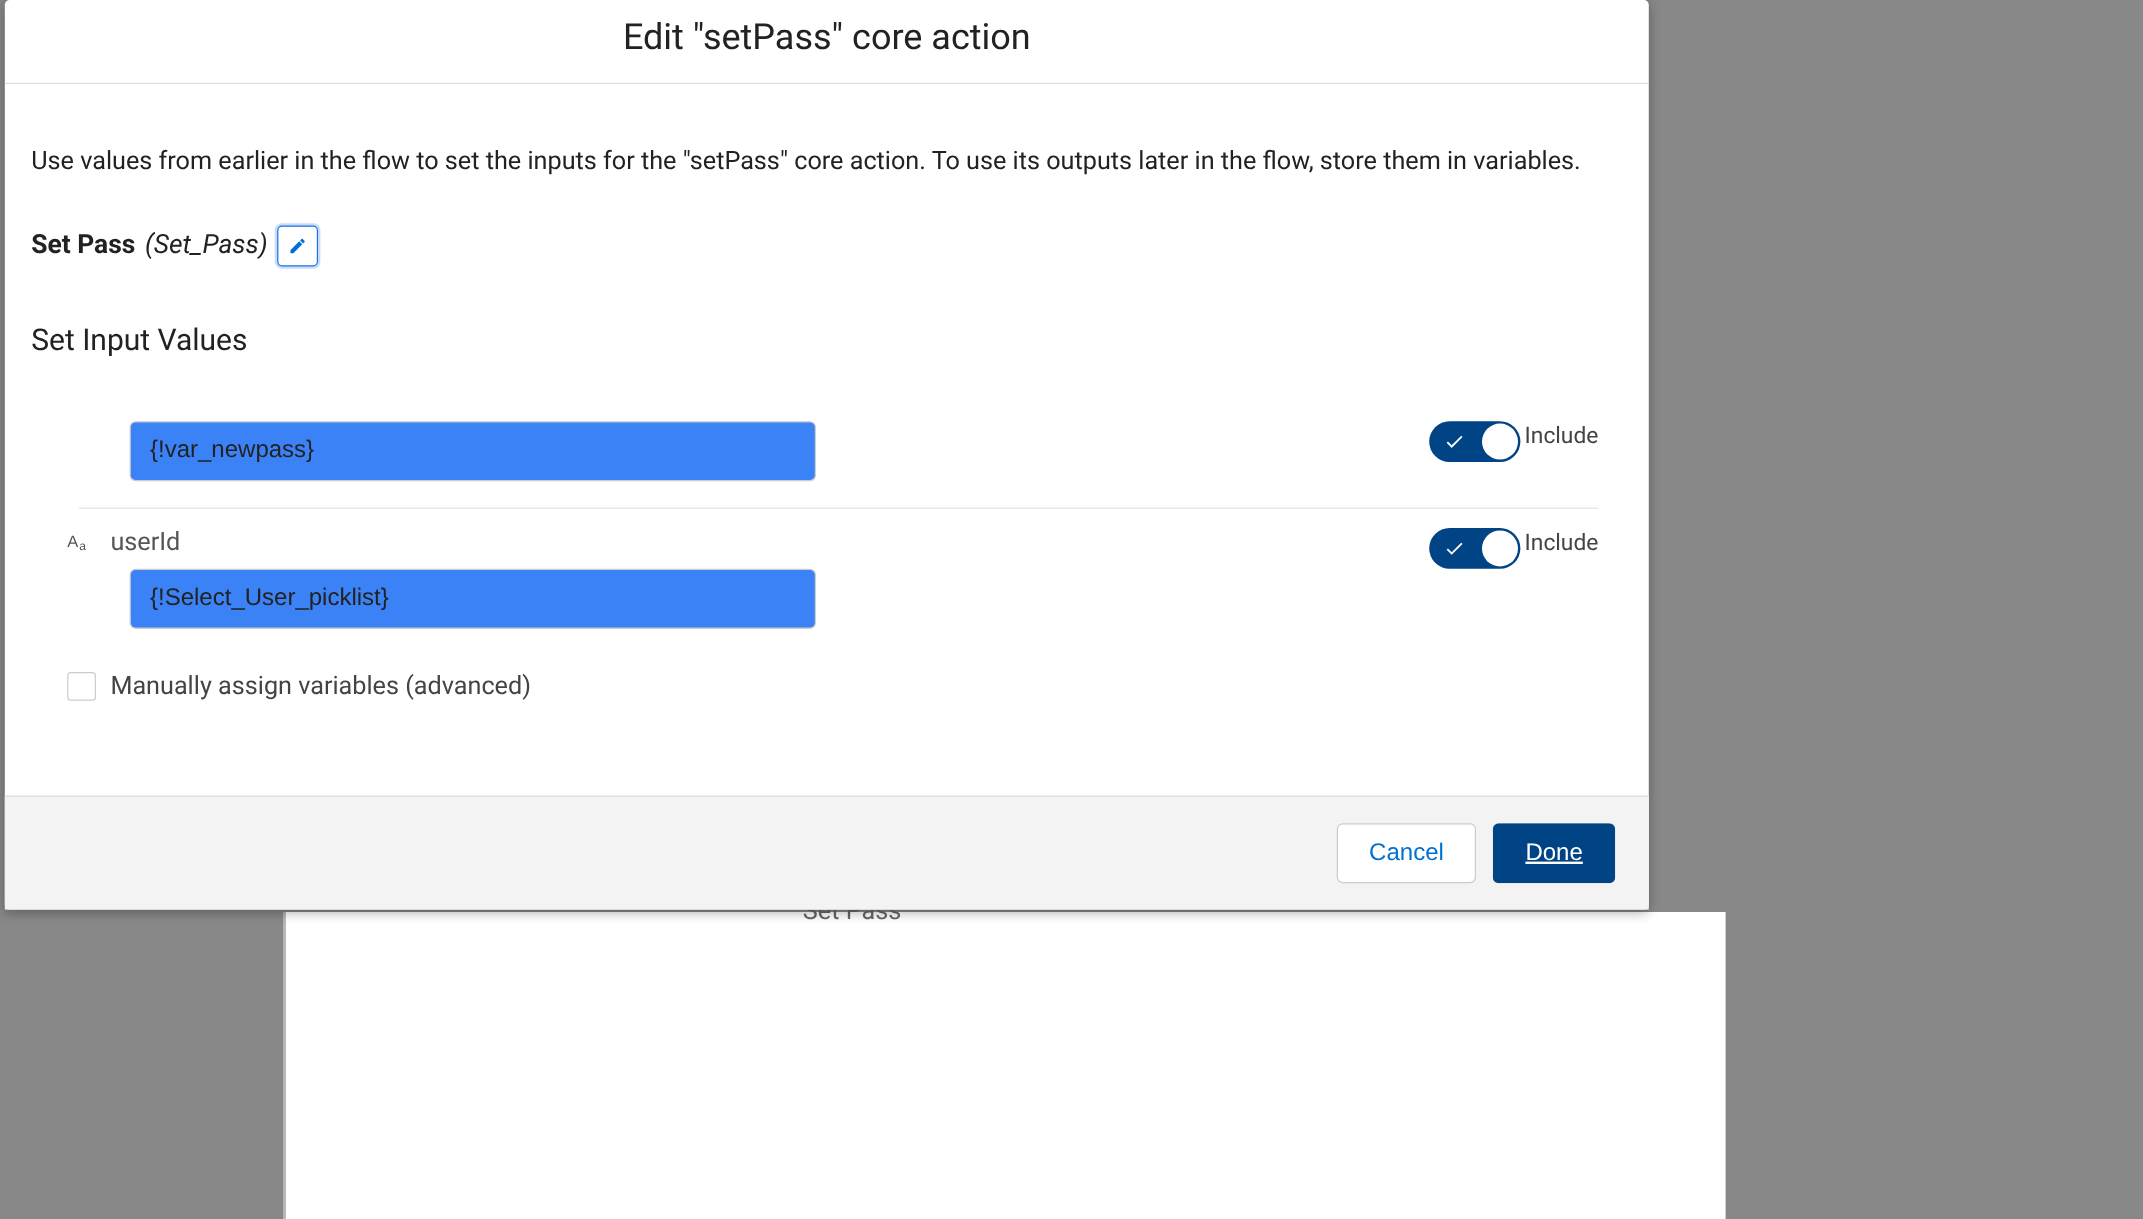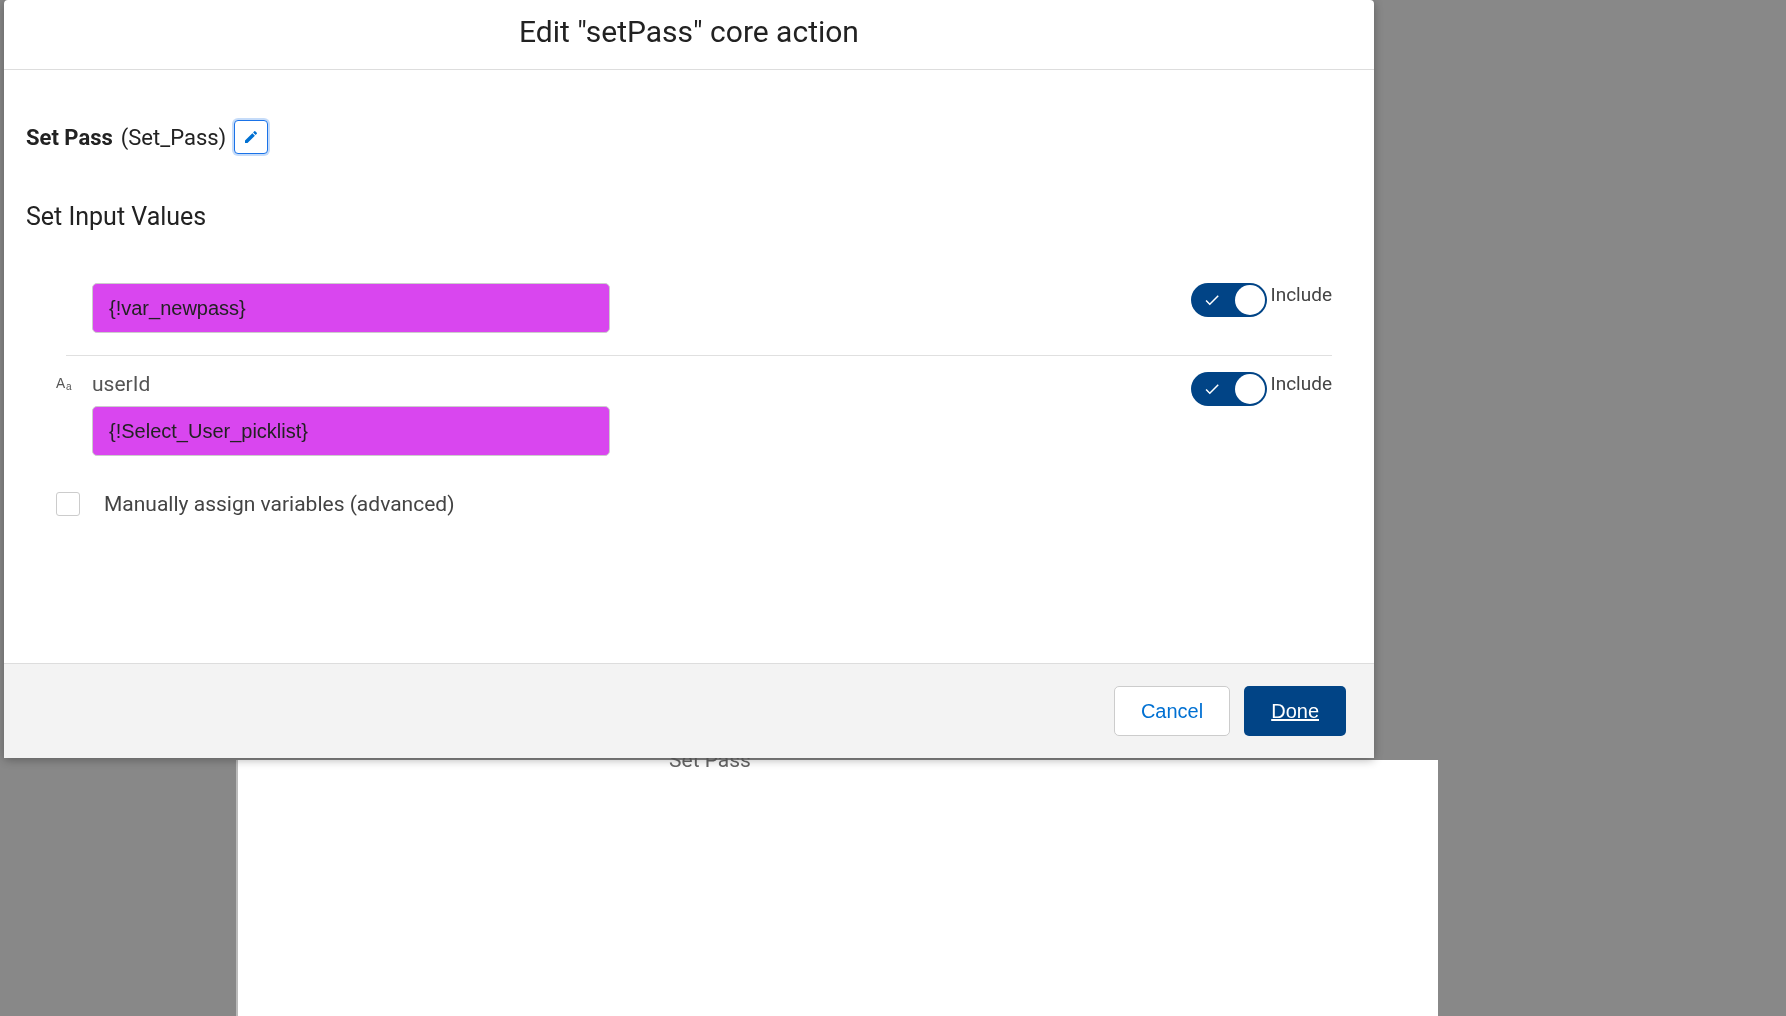--- a/index.html
+++ b/index.html
@@ -56,20 +56,21 @@
     }
     .name-bold {
       font-size: 22px;
       font-weight: 700;
       color: #222;
     }
     .name-api {
       font-size: 22px;
       font-weight: 400;
       color: #222;
+      font-style: italic;
     }
     .edit-icon-btn {
       width: 34px;
       height: 34px;
       border: 1px solid #1a73e8;
       border-radius: 4px;
       background: #fff;
       display: flex;
       align-items: center;
       justify-content: center;
@@ -109,29 +110,29 @@
     }
     .type-icon {
       width: 22px;
       height: 22px;
       display: flex;
       align-items: center;
       justify-content: center;
       color: #555;
     }
     .input-field {
-      width: 518px;
+      width: 572px;
       height: 50px;
       border: 1px solid #ccc;
       border-radius: 5px;
       padding: 0 16px;
       font-size: 20px;
       color: #222;
-      background: #d946ef;
-      margin-left: 36px;
+      background: #3b82f6;
+      margin-left: 52px;
     }
     .toggle-wrap {
       margin-left: auto;
       display: flex;
       flex-direction: row;
       align-items: flex-start;
       gap: 4px;
     }
     .toggle {
       width: 76px;
@@ -168,21 +169,21 @@
       color: #444;
     }
     .divider {
       height: 1px;
       background: #e0e0e0;
       margin: 4px 20px 4px 40px;
     }
     .checkbox-row {
       display: flex;
       align-items: center;
-      gap: 24px;
+      gap: 12px;
       padding: 18px 0 12px 30px;
     }
     .checkbox {
       width: 24px;
       height: 24px;
       border: 1px solid #ccc;
       border-radius: 3px;
       background: #fff;
       cursor: pointer;
     }
@@ -249,20 +250,21 @@
 <div class="bg-white"></div>
 <div class="bg-panel-border"></div>
 <div class="bg-label">Set Pass</div>
 
 <div class="modal">
   <div class="modal-header">
     <div class="modal-title">Edit "setPass" core action</div>
   </div>
 
   <div class="modal-body">
+    <div class="description">Use values from earlier in the flow to set the inputs for the "setPass" core action. To use its outputs later in the flow, store them in variables.</div>
 
     <div class="name-row">
       <span class="name-bold">Set Pass</span>
       <span class="name-api">(Set_Pass)</span>
       <button class="edit-icon-btn">
         <svg viewBox="0 0 24 24">
             <path d="M3 17.25V21h3.75L17.81 9.94l-3.75-3.75L3 17.25zM20.71 7.04a1 1 0 0 0 0-1.41l-2.34-2.34a1 1 0 0 0-1.41 0l-1.83 1.83 3.75 3.75 1.83-1.83z"></path>
           </svg>
       </button>
     </div>

